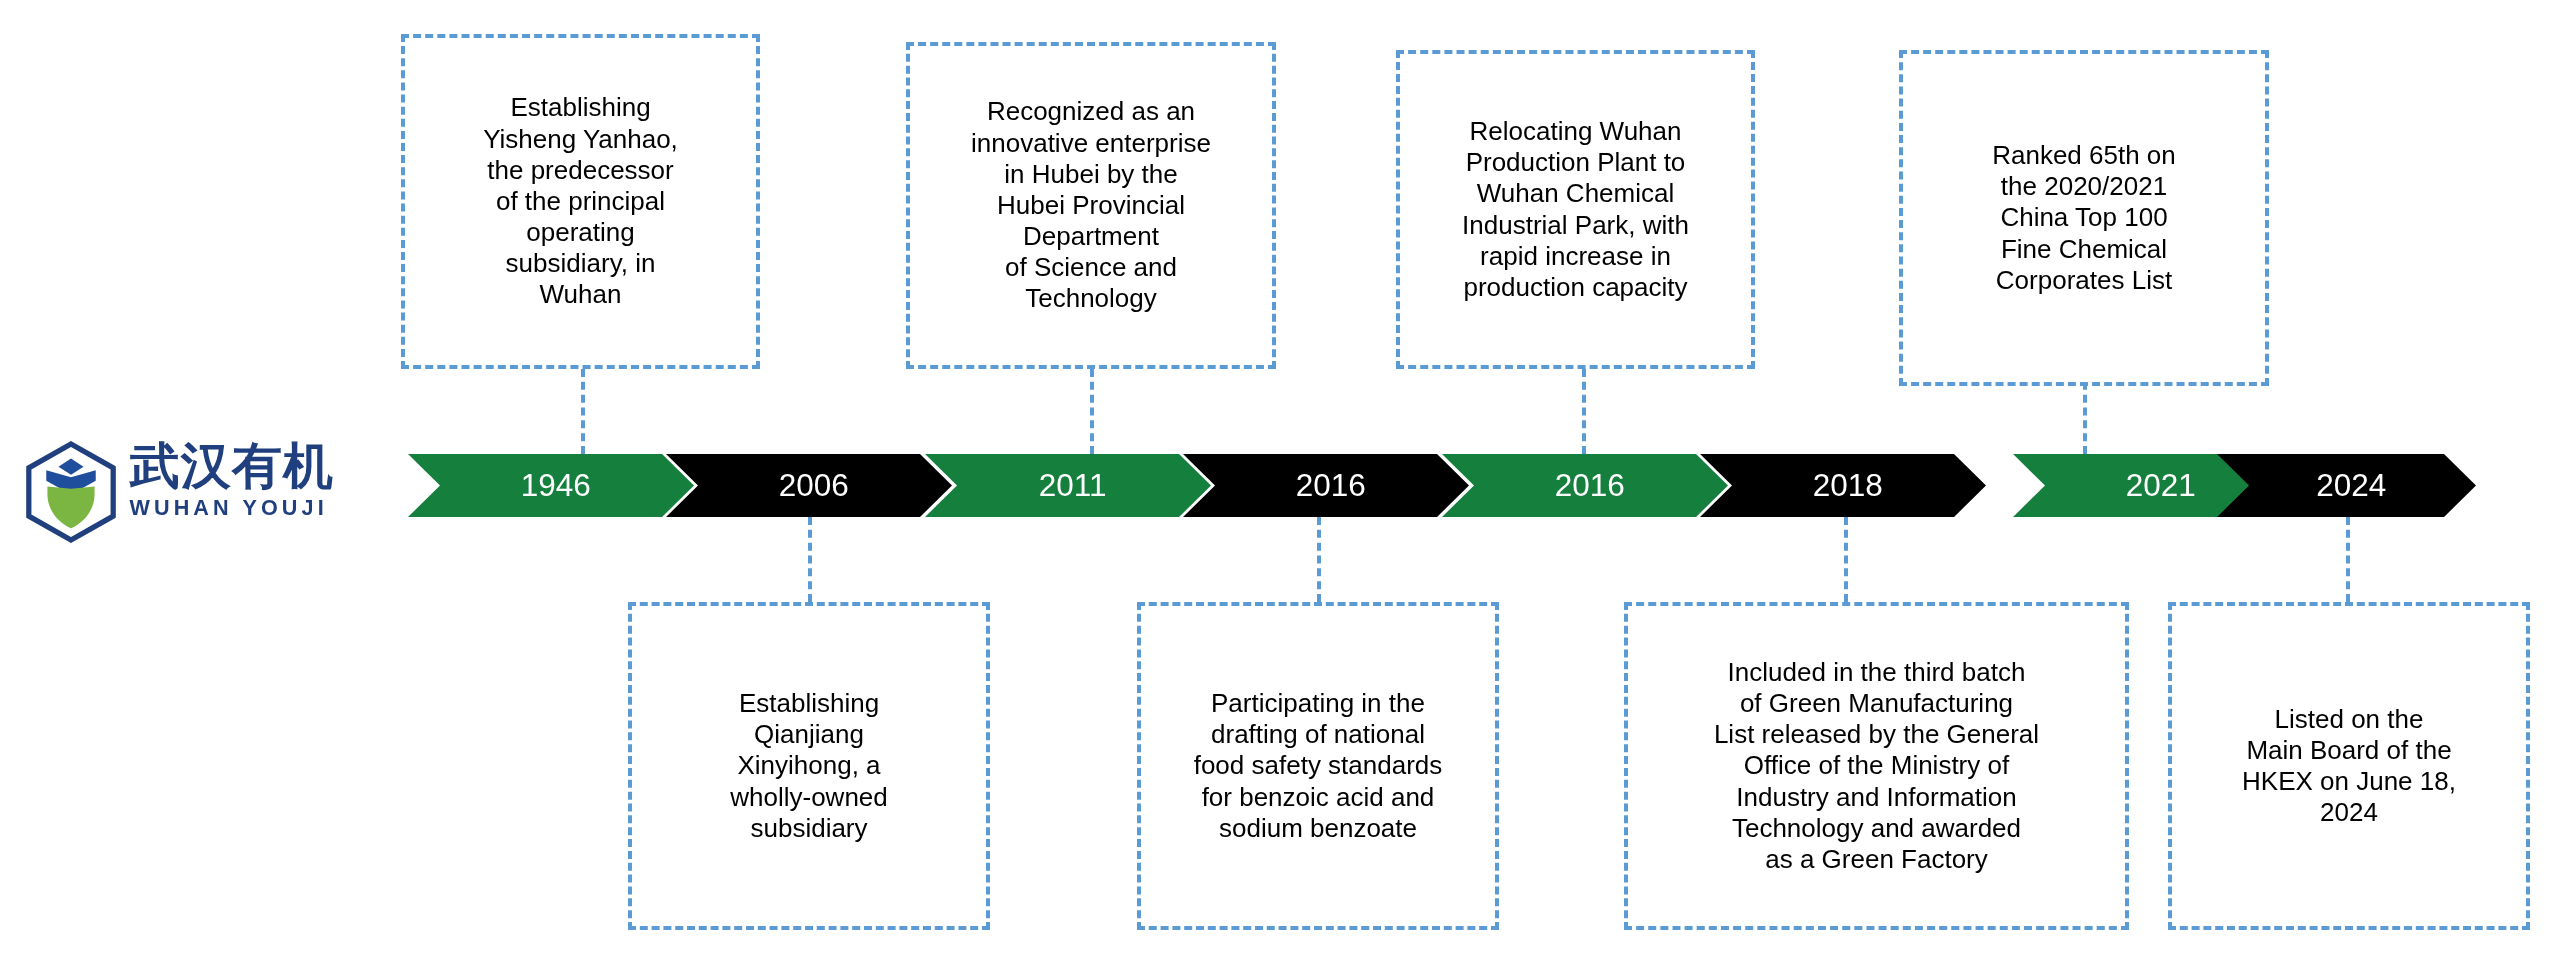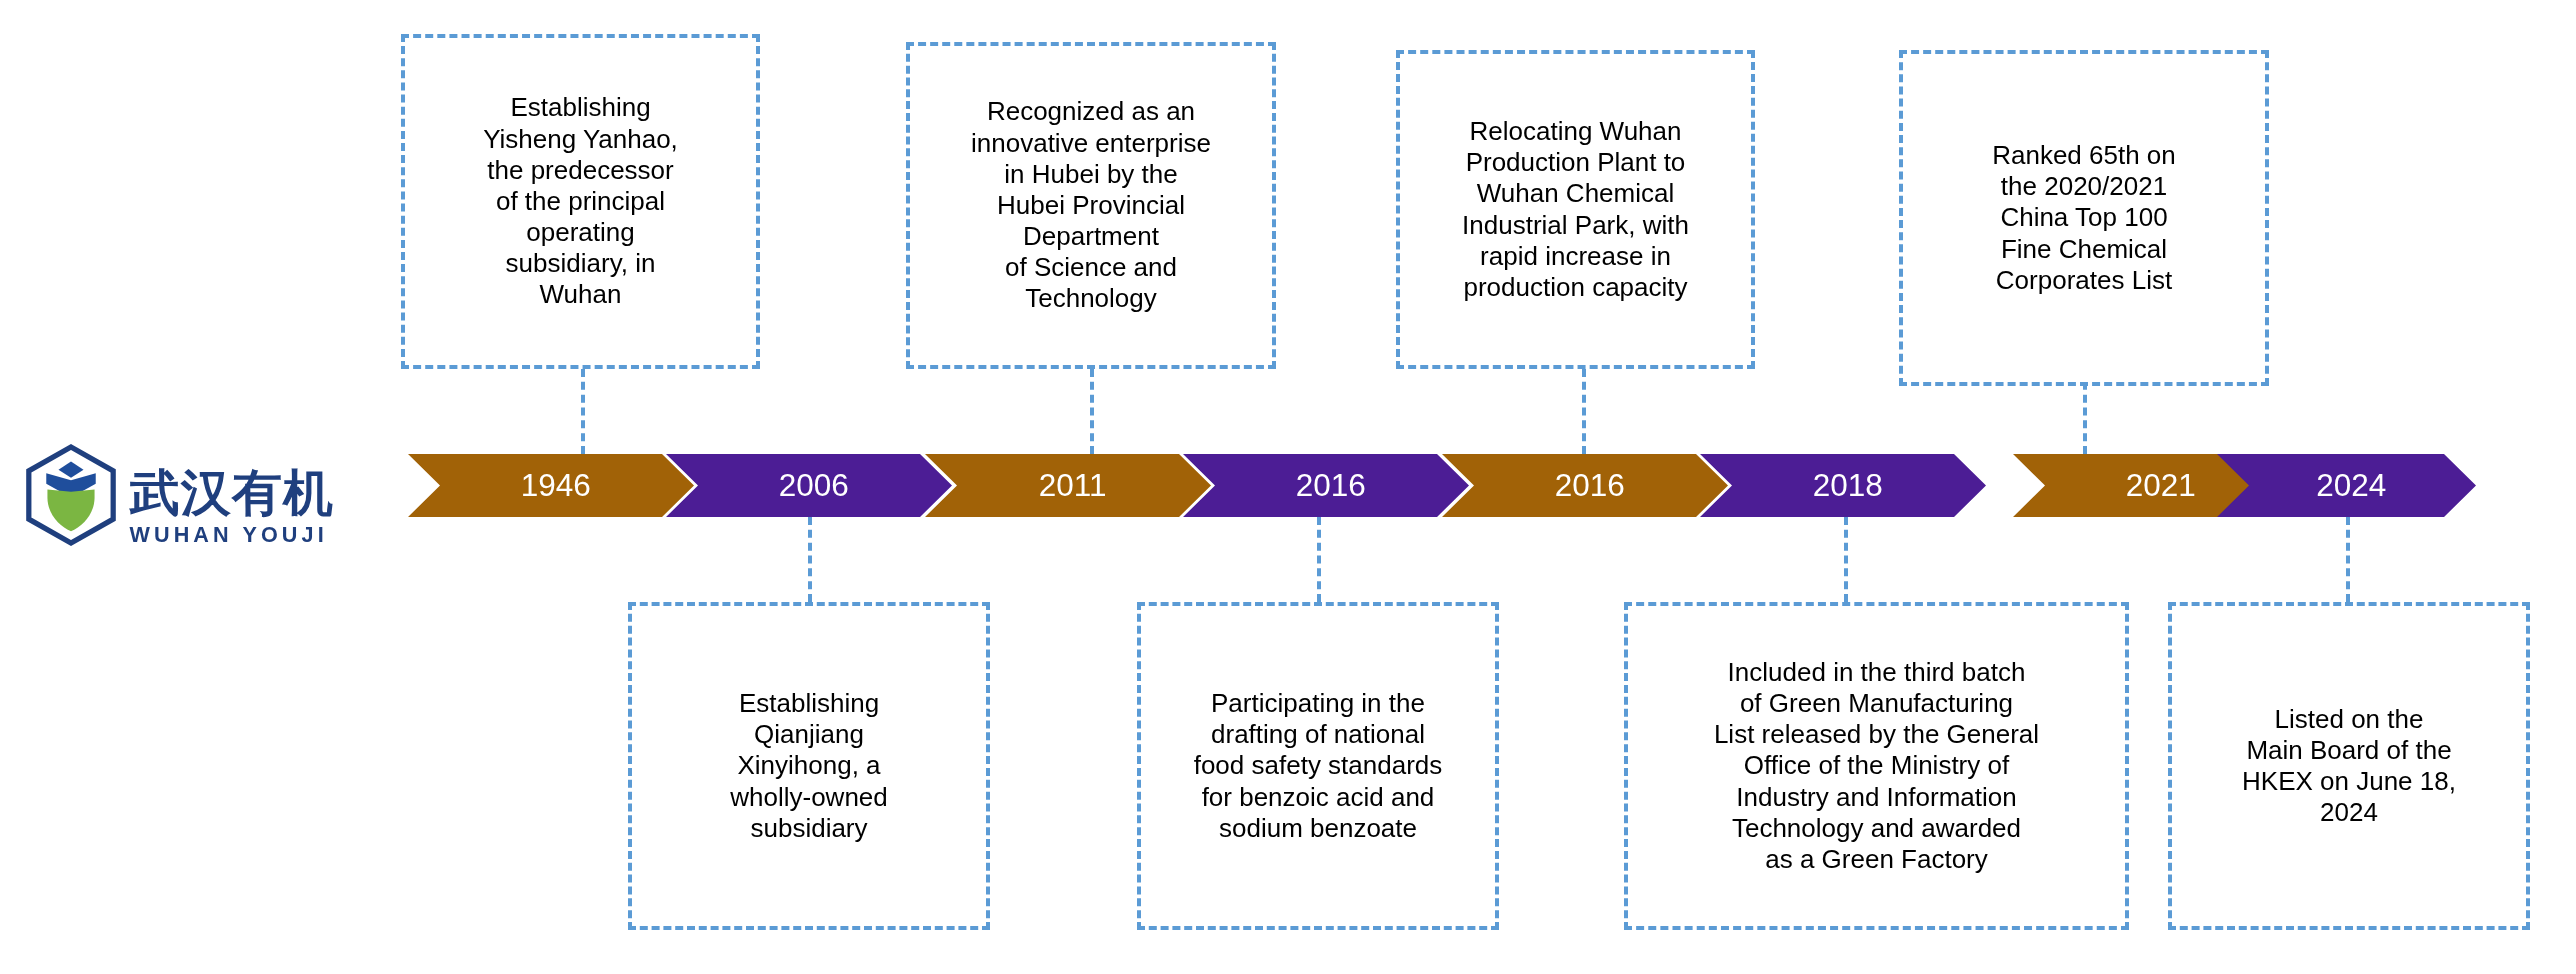--- a/index.html
+++ b/index.html
@@ -17,21 +17,21 @@
   }
 
   
   #logo-block {
     position: absolute;
     left: 23px;
     top: 441px;
     width: 362px;
     height: 105px;
     display: flex;
-    align-items: flex-end;
+    align-items: flex-start;
     gap: 10.5px;
   }
   #logo-mark { width: 96px; height: 102px; flex: none; }
   #logo-wordmark {
     display: flex;
     flex-direction: column;
     justify-content: center;
     line-height: 1;
   }
   #logo-cn {
@@ -62,22 +62,22 @@
     position: absolute;
     top: 0;
     height: 63px;
     display: flex;
     align-items: center;
     justify-content: center;
     color: #ffffff;
     font-size: 31.5px;
     font-family: "Liberation Sans", sans-serif;
   }
-  .chev.green { background: #a16207; }
-  .chev.blue  { background: #4c1d95; }
+  .chev.green { background: #15803d; }
+  .chev.blue  { background: #000000; }
   .chev-label {
     position: relative;
     left: 4.7px;
     white-space: nowrap;
   }
 
   
   .callout {
     position: absolute;
     border: 4.1px dashed #5B9BD5;

